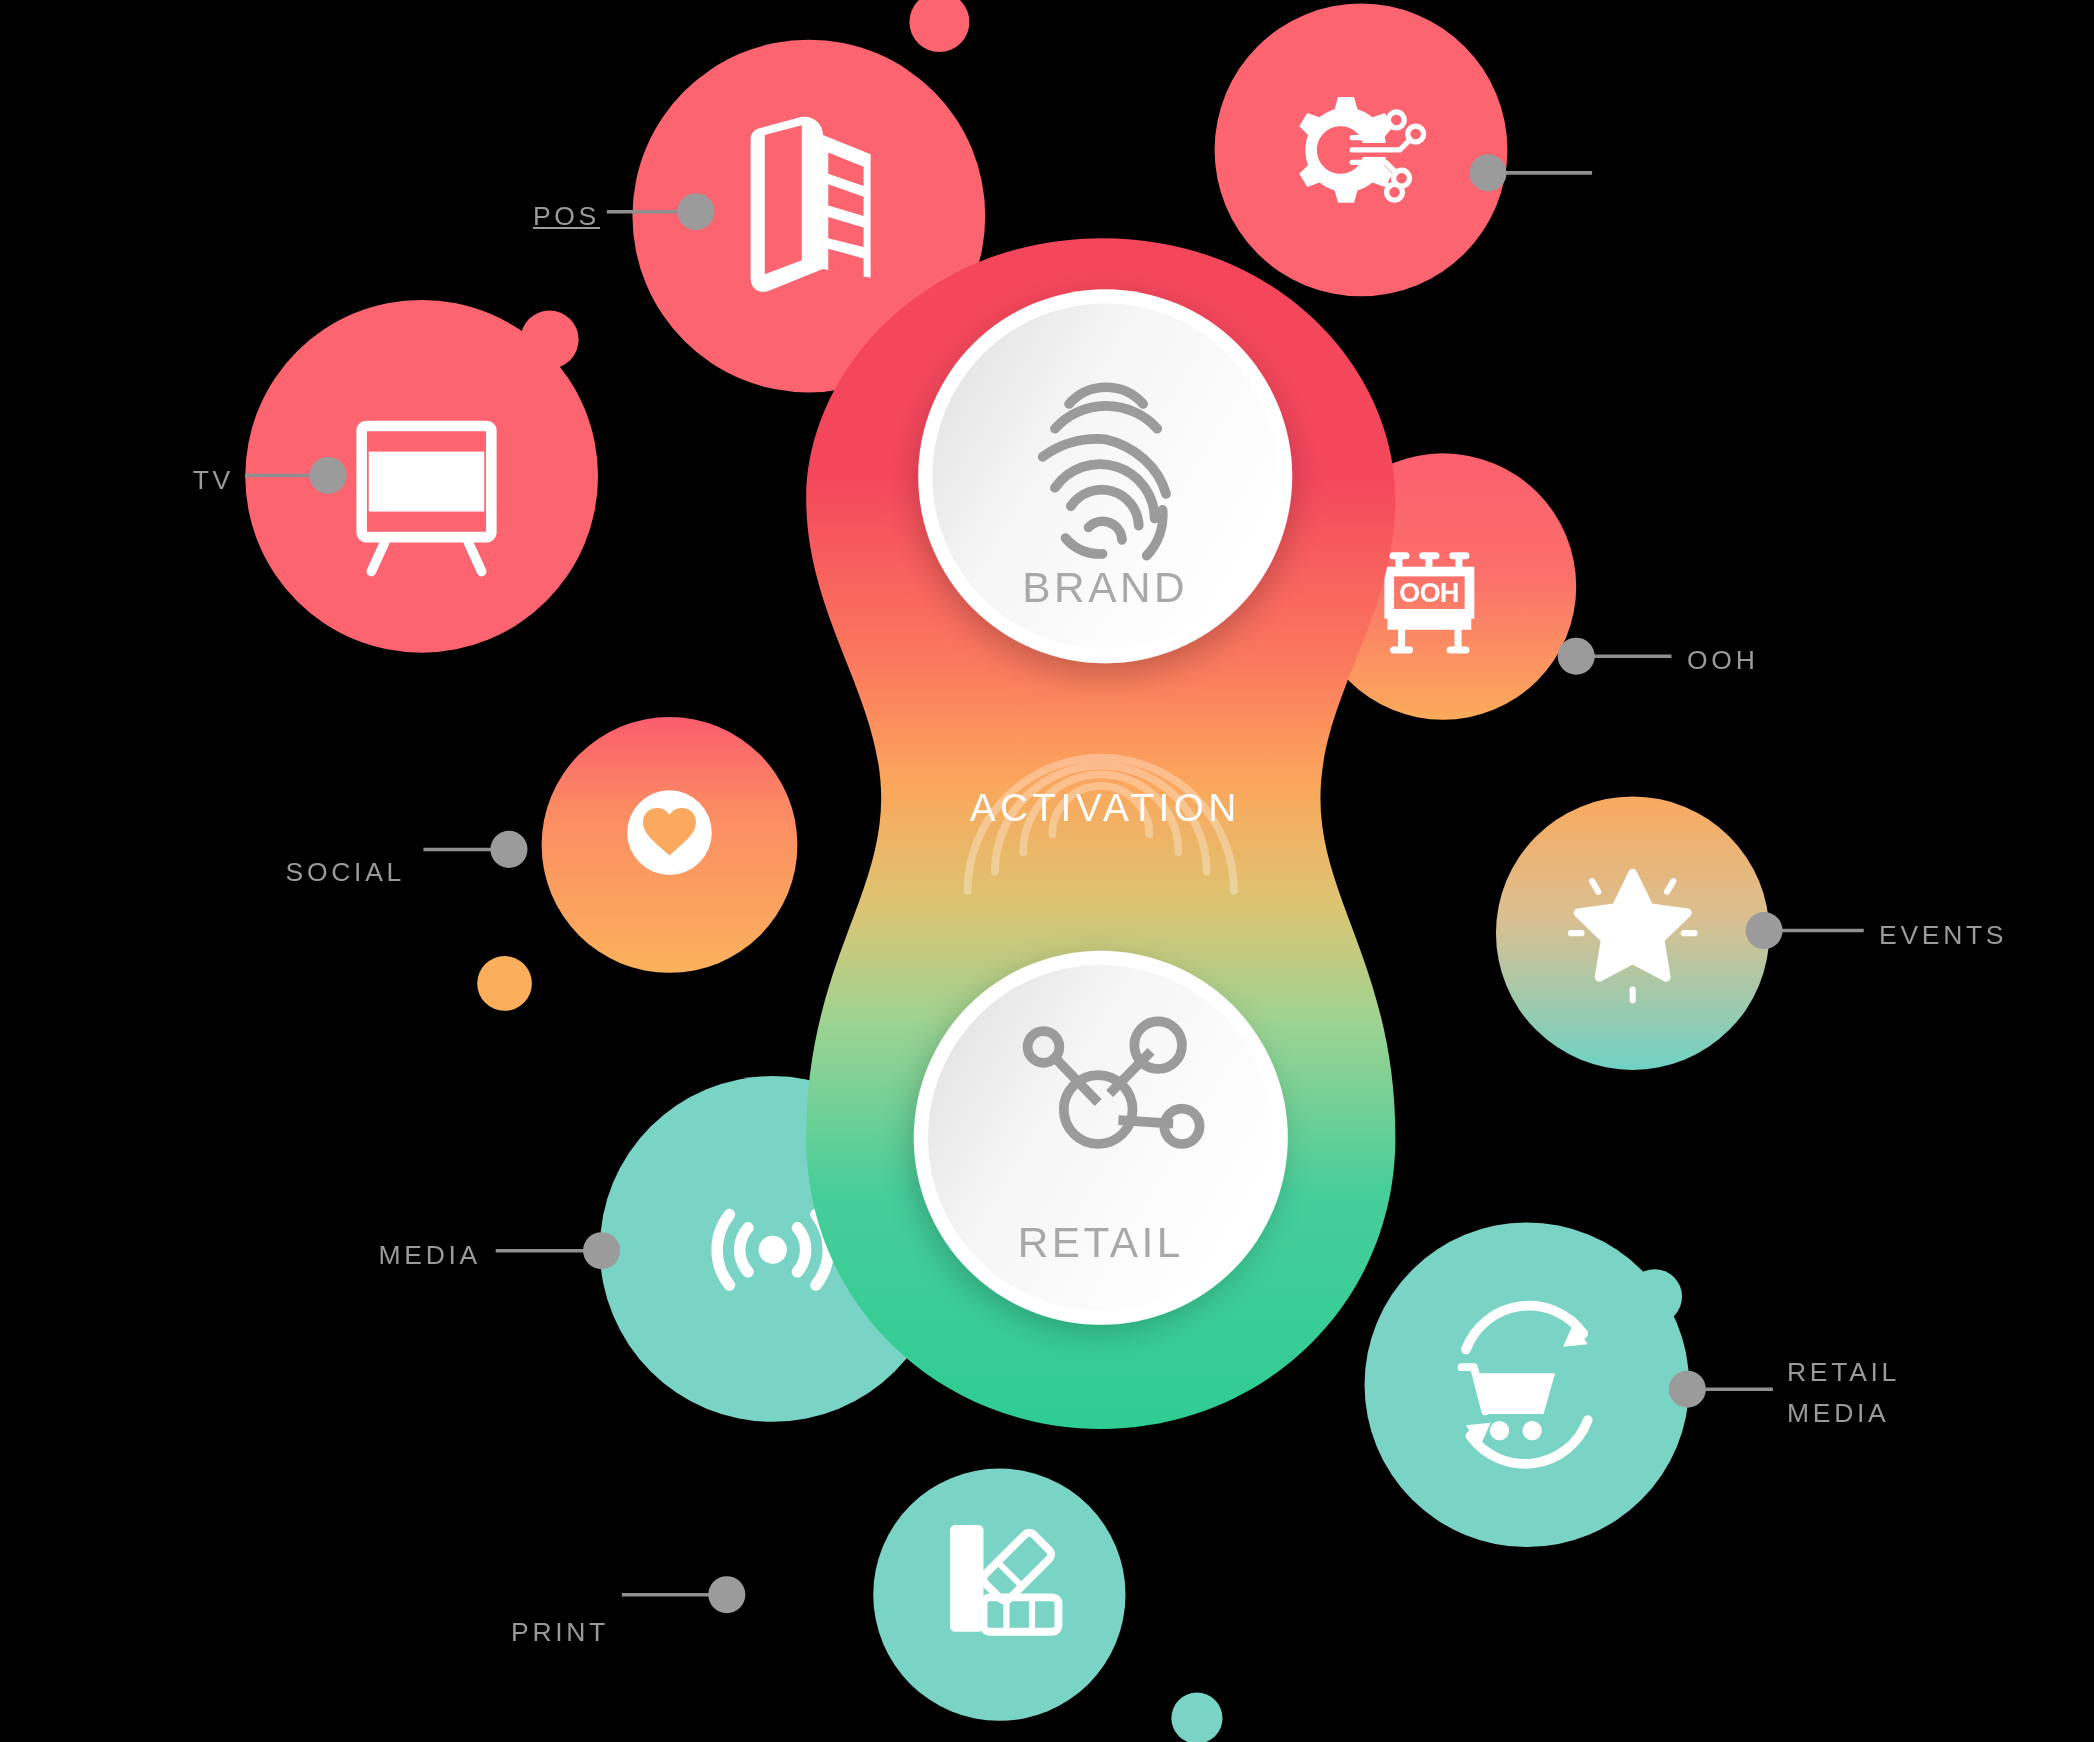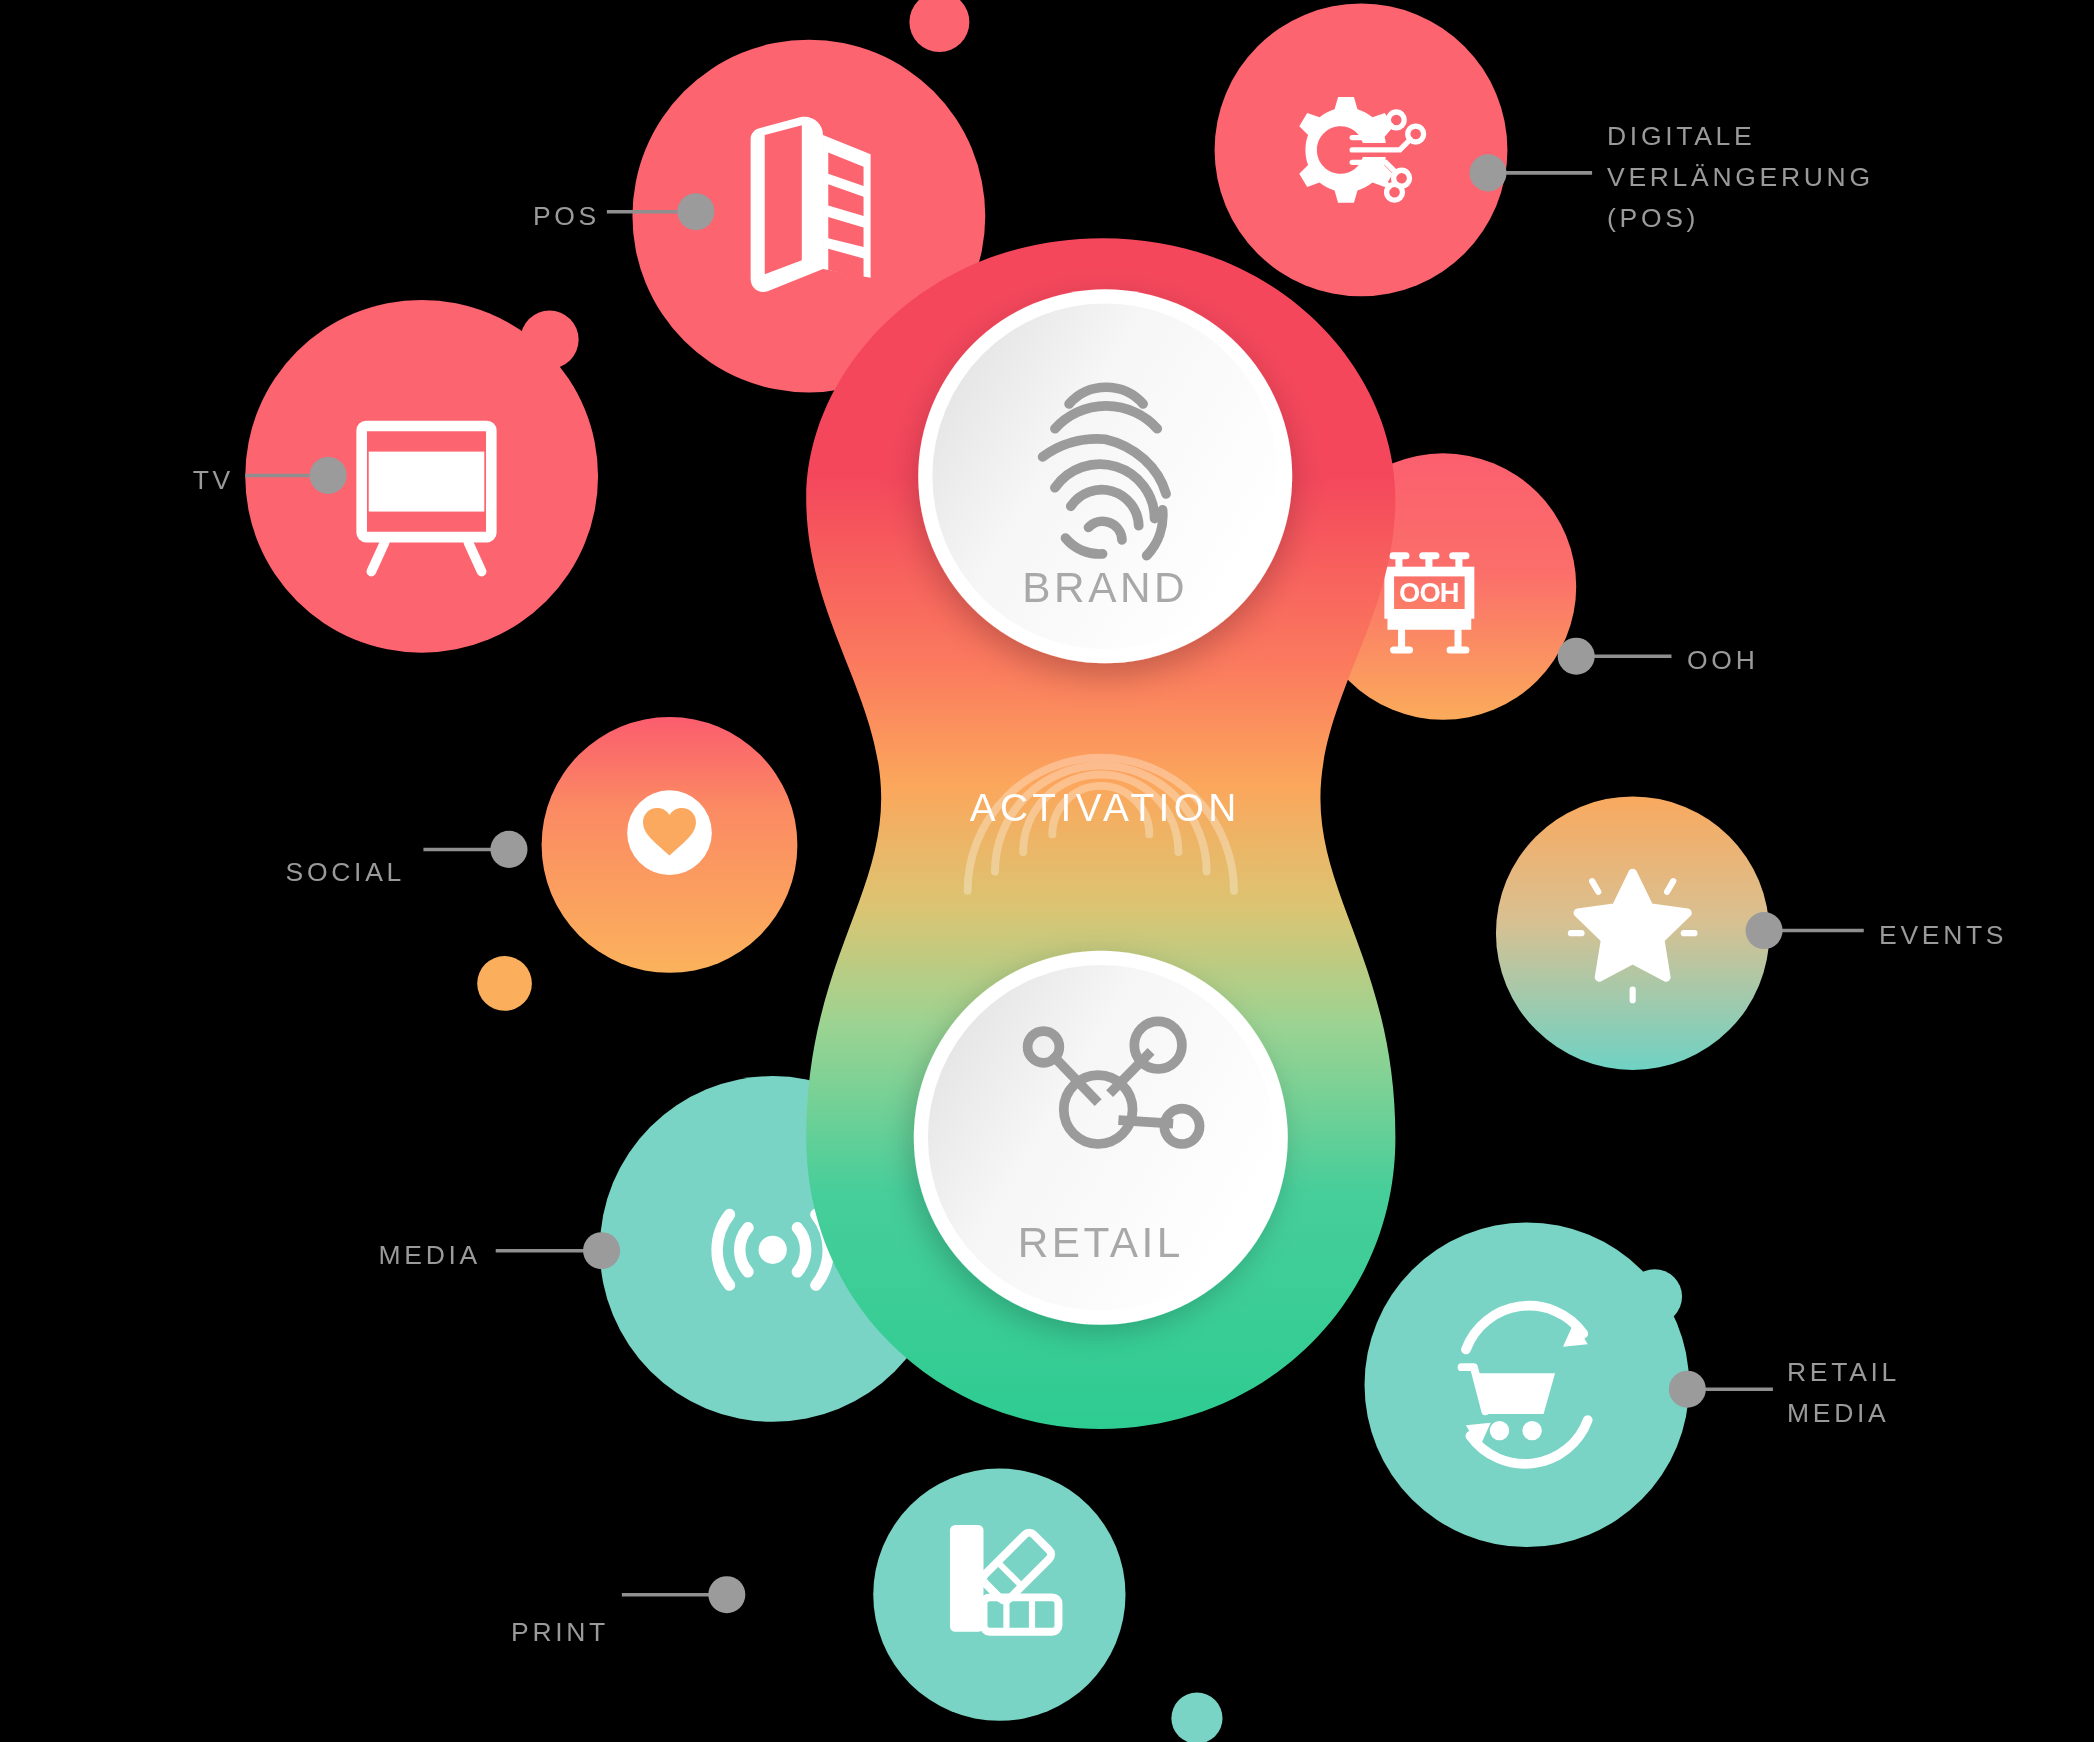--- a/index.html
+++ b/index.html
@@ -284,25 +284,22 @@
       <circle cx="372" cy="539" r="21"></circle>
       <circle cx="1787" cy="744" r="21"></circle>
       <circle cx="577" cy="963" r="21"></circle>
       <circle cx="2000" cy="1055" r="21"></circle>
       <circle cx="682" cy="1418" r="21"></circle>
       <circle cx="1913" cy="1575" r="21"></circle>
       <circle cx="824" cy="1808" r="21"></circle>
     </g>
   </svg>
 
-  <div class="lbl left" style="left:406px; top:196px; width:194px;">POS</div>
-
-  <div class="lbl right" style="left:1607px; top:116px; width:415px;">DIGITALE
-VERLÄNGERUNG
-(POS)</div>
+  <div class="lbl left" style="left:406px; top:196px; width:194px;text-decoration:underline;">POS</div>
+
 
   <div class="lbl left" style="left:44px; top:460px; width:190px;">TV</div>
 
   <div class="lbl right" style="left:1687px; top:640px; width:265px;">OOH</div>
 
   <div class="lbl left" style="left:132px; top:852px; width:273px;">SOCIAL</div>
 
   <div class="lbl right" style="left:1879px; top:915px; width:265px;">EVENTS</div>
 
   <div class="lbl left" style="left:247px; top:1235px; width:234px;">MEDIA</div>

